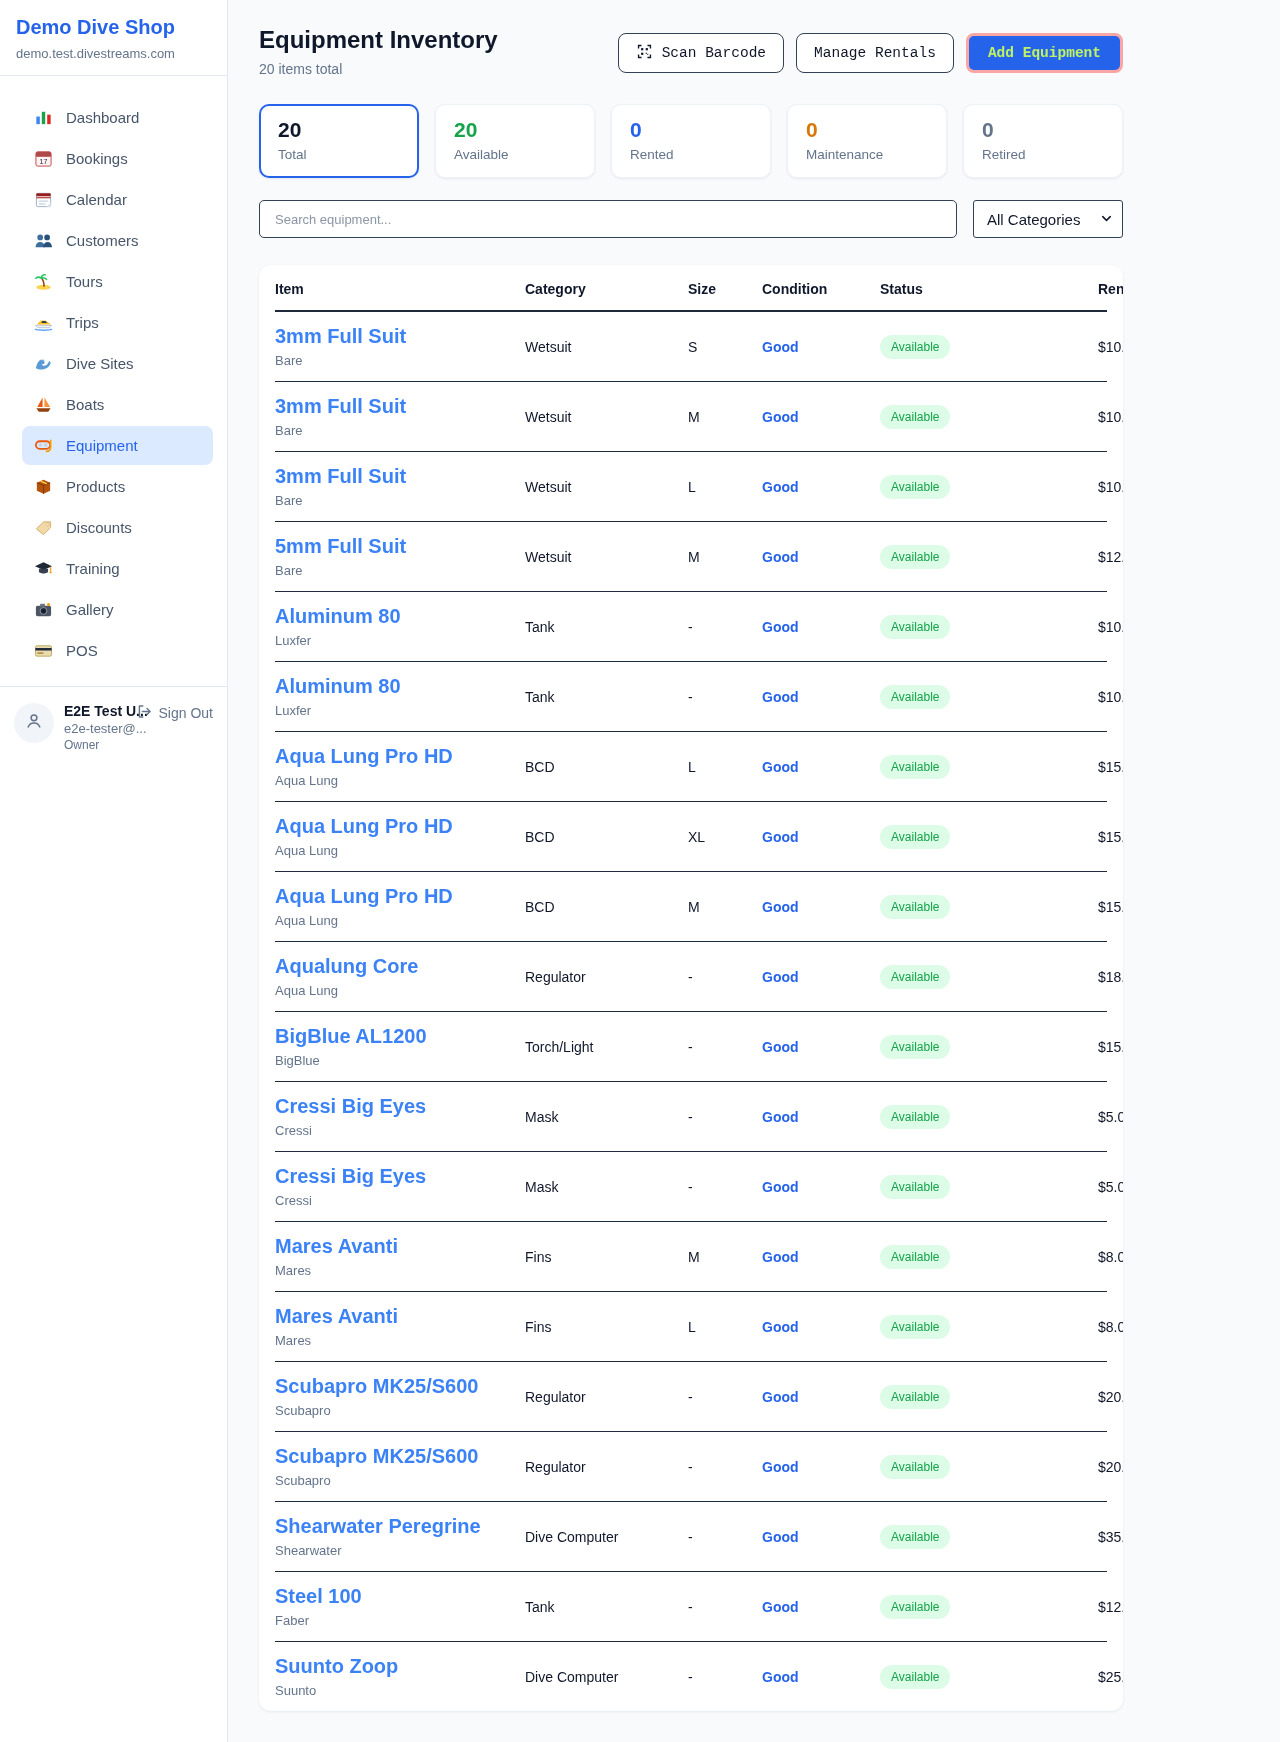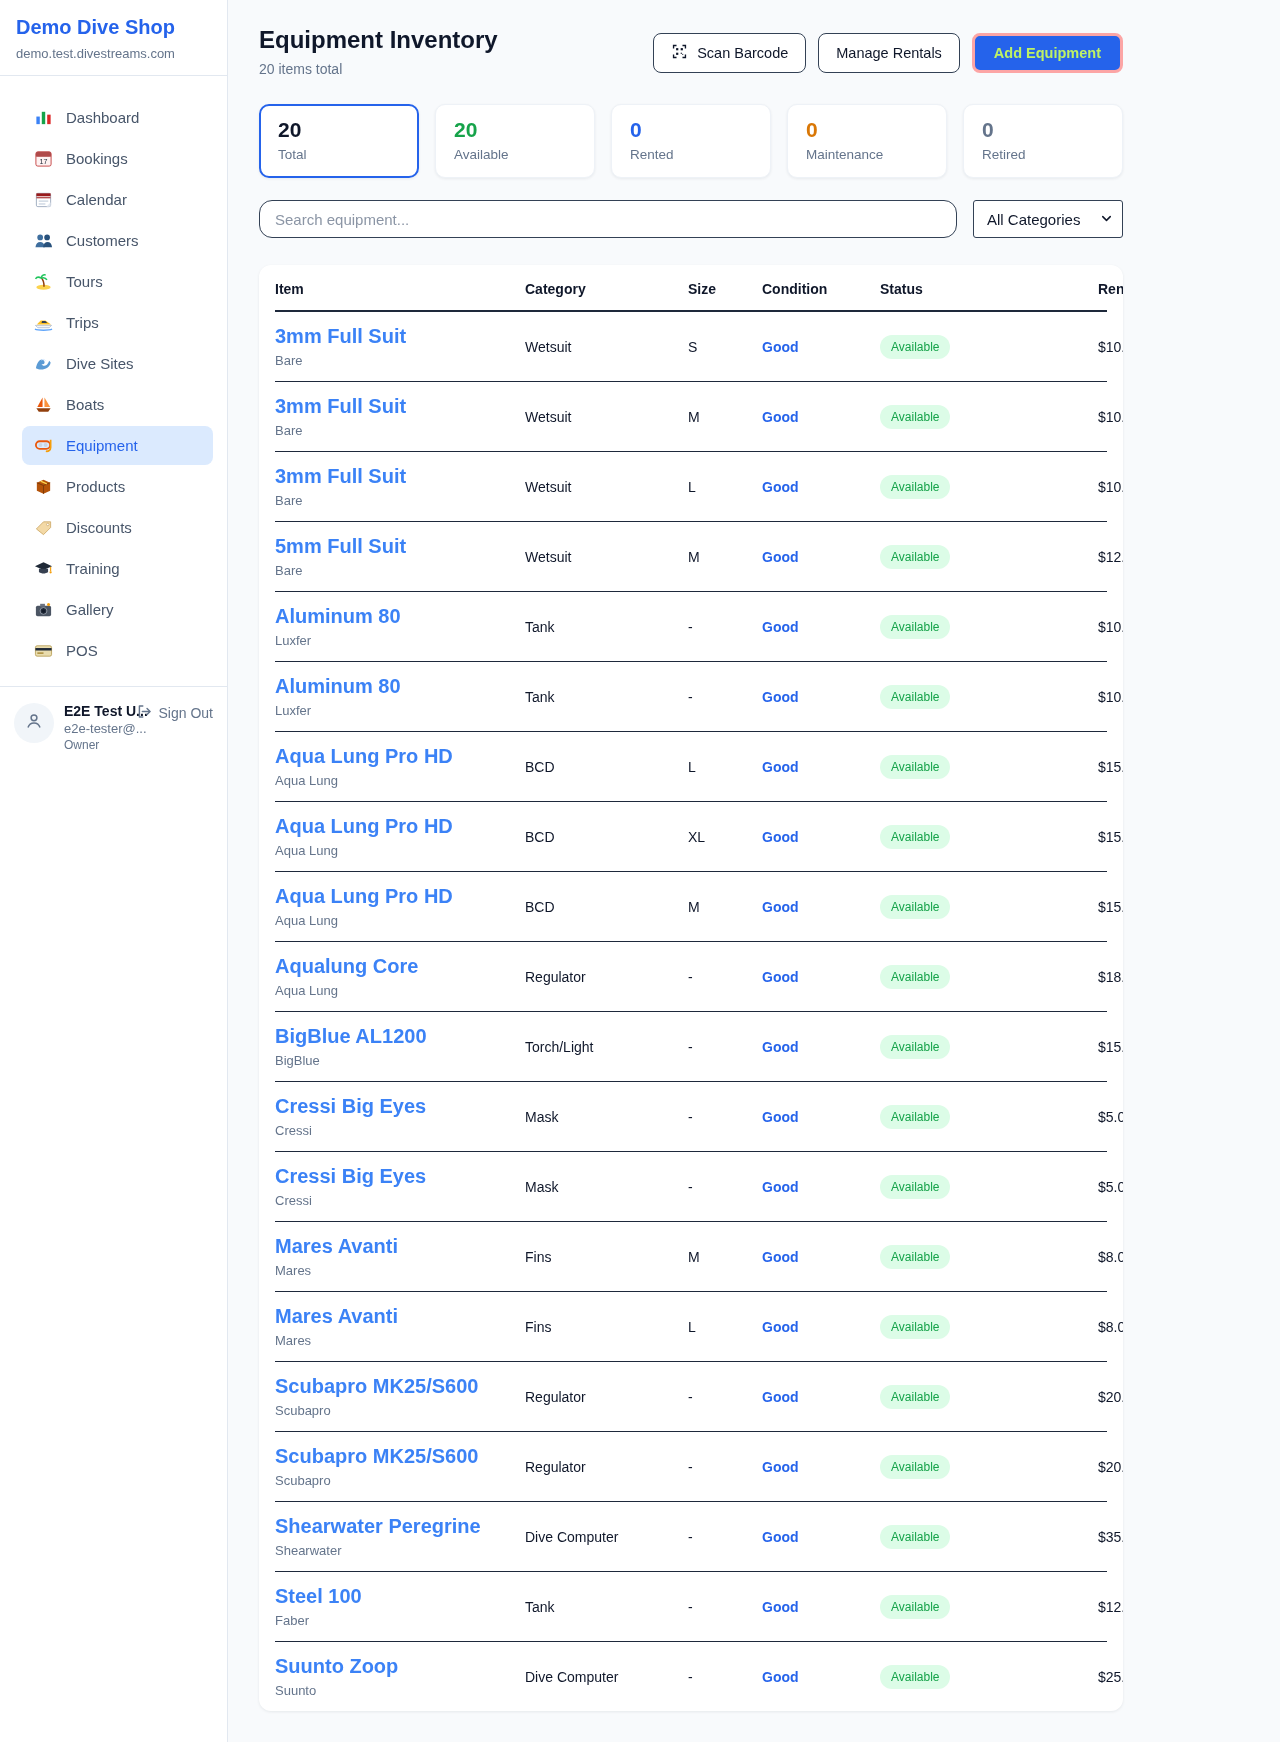--- a/index.html
+++ b/index.html
@@ -52,41 +52,41 @@
   .main { flex:1; padding:26px 0 40px 31px; }
   .content { width:864px; }
 
   .page-head { display:flex; justify-content:space-between; align-items:center; }
   .page-title { font-size:24px; font-weight:bold; margin:0 0 7px 0; color:#0f172a; }
   .page-subtitle { font-size:14px; color:#64748b; }
   .head-actions { display:flex; gap:12px; align-items:center; margin-top:3px; }
   .btn {
     height:40px; border-radius:8px; font-size:14.5px;
     display:inline-flex; align-items:center; gap:9px;
-    padding:0 17px; cursor:pointer; font-family:Liberation Sans, sans-serif;
+    padding:0 17px; cursor:pointer; font-family:Liberation Mono, monospace;
   }
   .btn-outline { background:#fff; border:1px solid #334155; color:#0f172a; font-weight:500; }
   .btn-primary { background:#2563eb; border:3px solid #fca5a5; color:#bef264; font-weight:600; padding:0 19px; }
 
   
   .stats { display:flex; gap:16px; margin-top:27px; }
   .stat-card {
     flex:1; background:#fff; border:1px solid #eef2f7; border-radius:10px;
     padding:13px 18px 15px; box-shadow:0 1px 3px rgba(15,23,42,.07);
     cursor:pointer;
   }
   .stat-card.selected { border:2px solid #2563eb; padding:12px 17px 14px; }
   .stat-value { font-size:21px; font-weight:bold; line-height:1.1; }
   .stat-label { font-size:13.5px; color:#64748b; margin-top:6px; }
 
   
   .filters { display:flex; gap:16px; margin-top:22px; }
   .search-input {
-    flex:1; height:38px; border:1px solid #334155; border-radius:13px;
-    padding:0 15px; font-size:15px; font-family:inherit; background:#fff; color:#0f172a;
+    flex:1; height:38px; border:1px solid #334155; border-radius:5px;
+    padding:0 15px; font-size:13px; font-family:inherit; background:#fff; color:#0f172a;
     outline:none;
   }
   .search-input::placeholder { color:#8b95a5; }
   .select-wrap { position:relative; width:150px; }
   .select-wrap select {
     width:100%; height:38px; appearance:none; -webkit-appearance:none;
     border:1px solid #334155; border-radius:3px; background:#fff;
     font-size:15px; font-family:inherit; color:#0f172a; padding:0 30px 0 13px;
     outline:none; cursor:pointer;
   }

